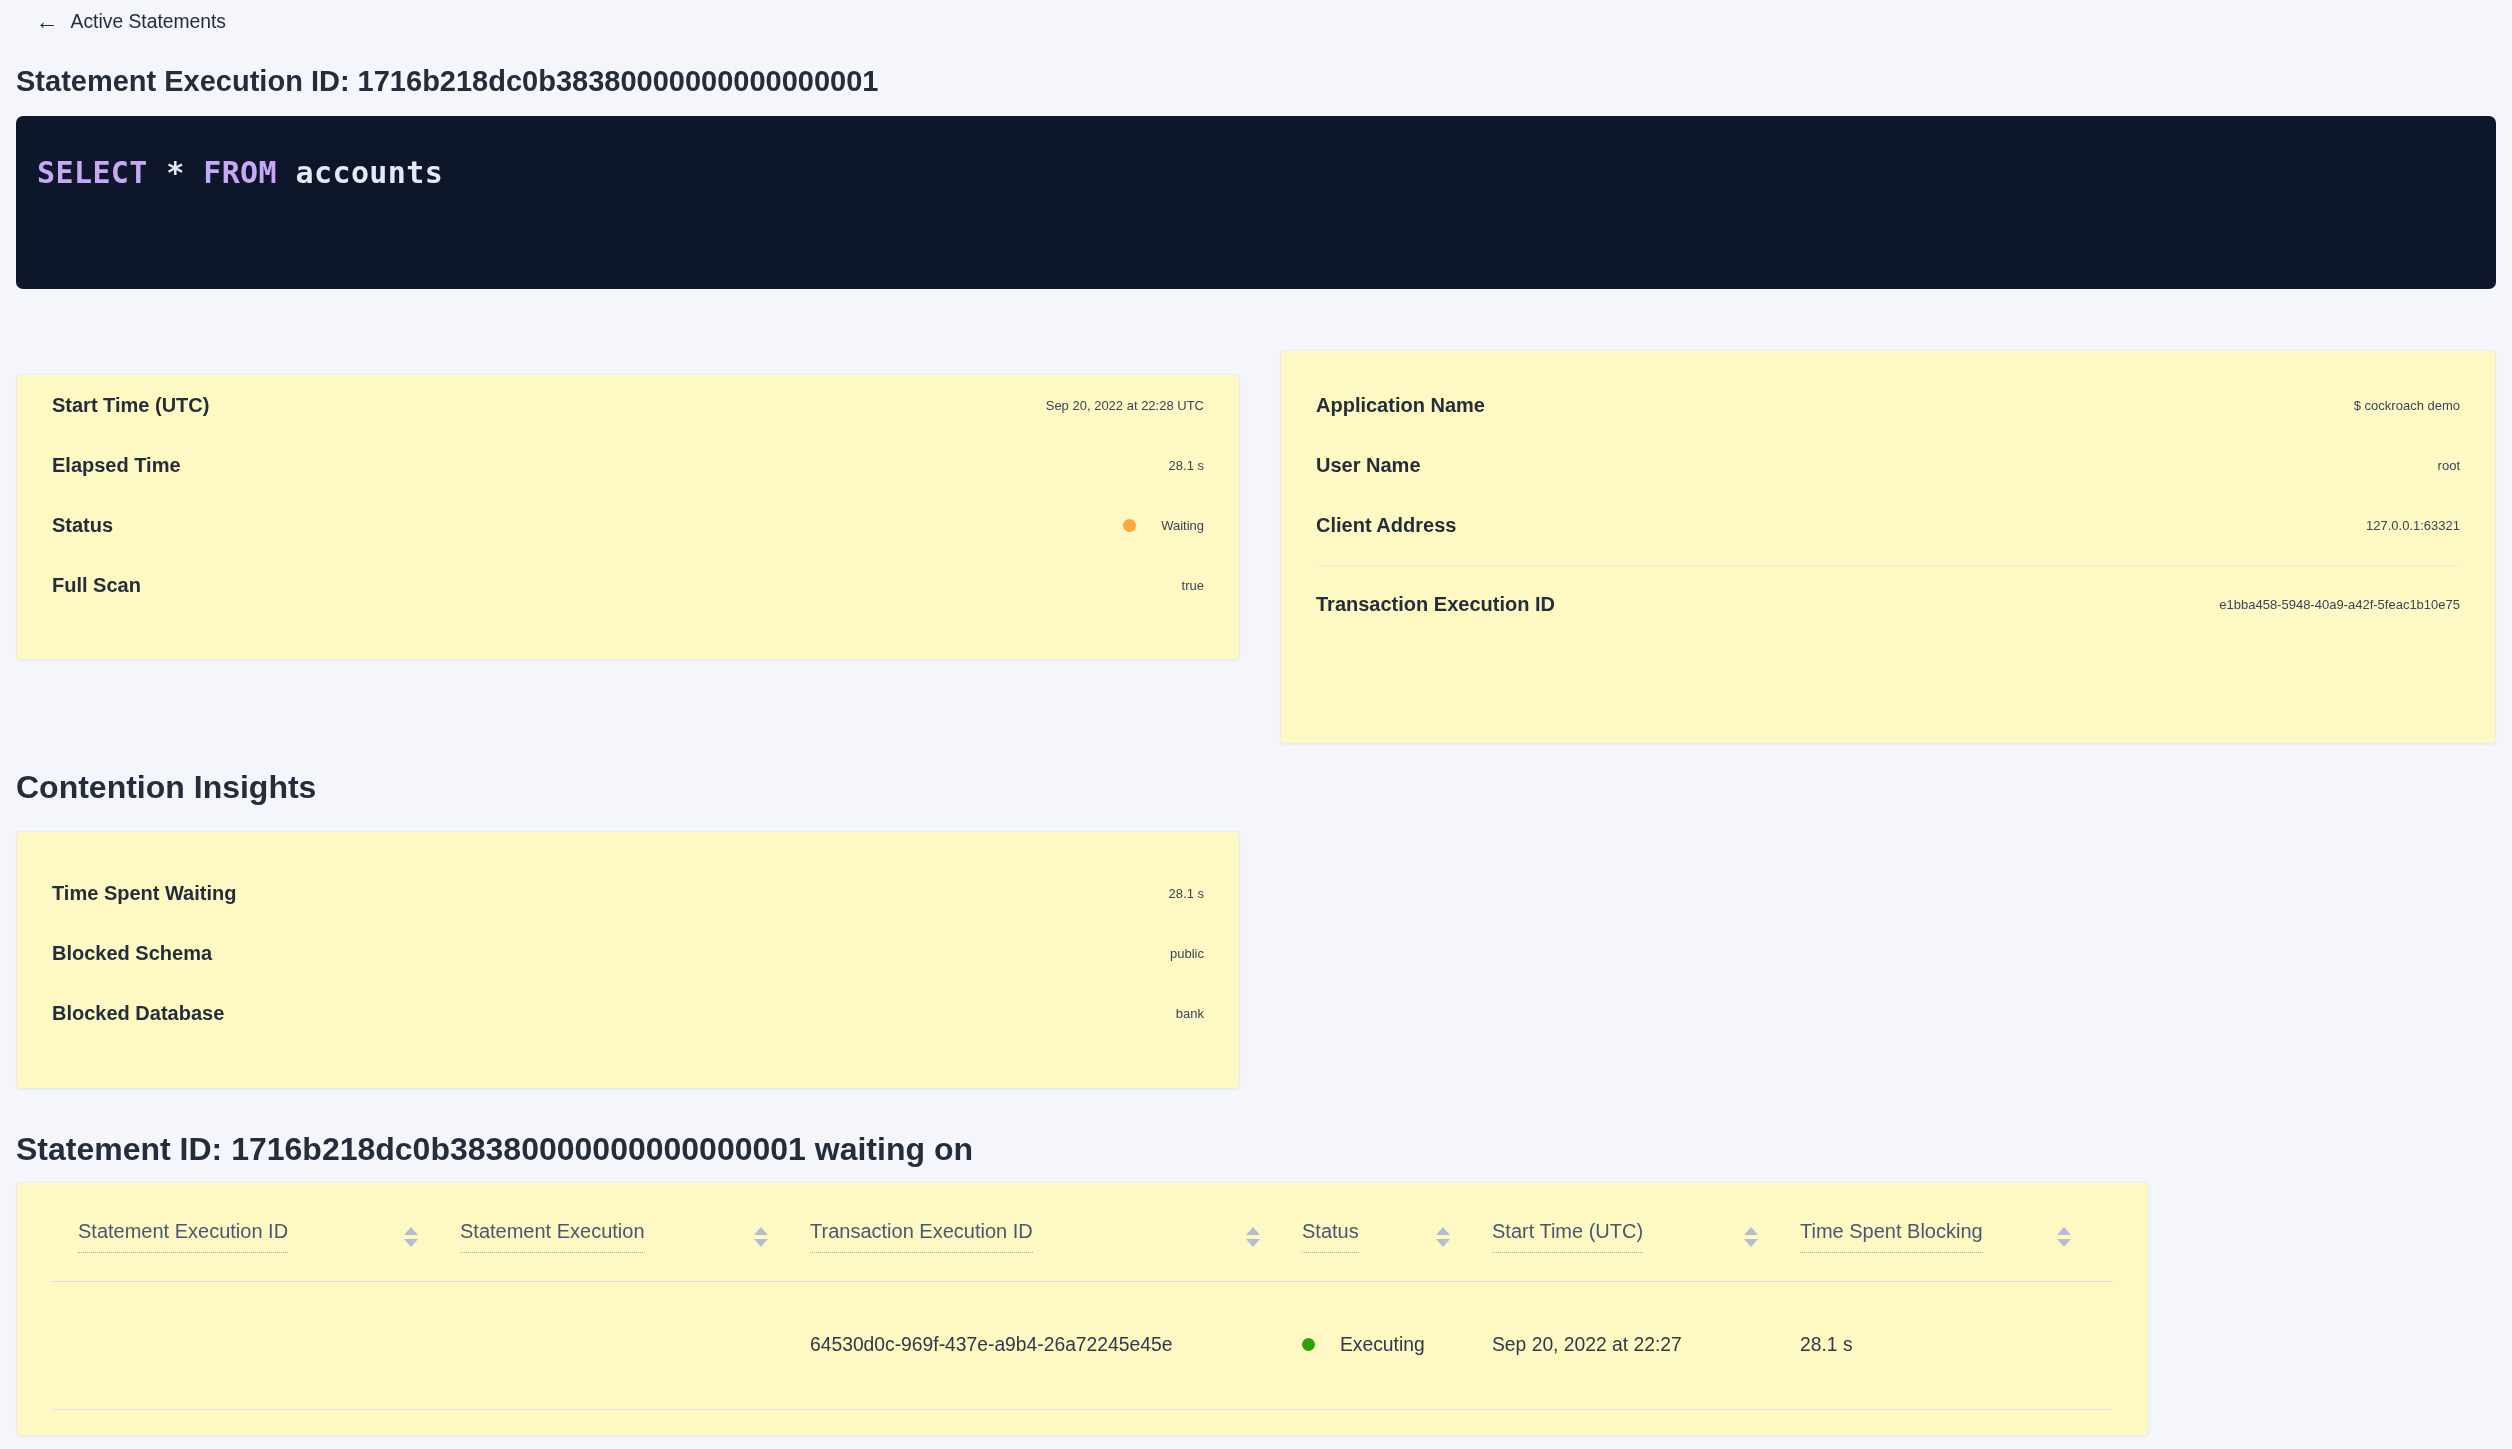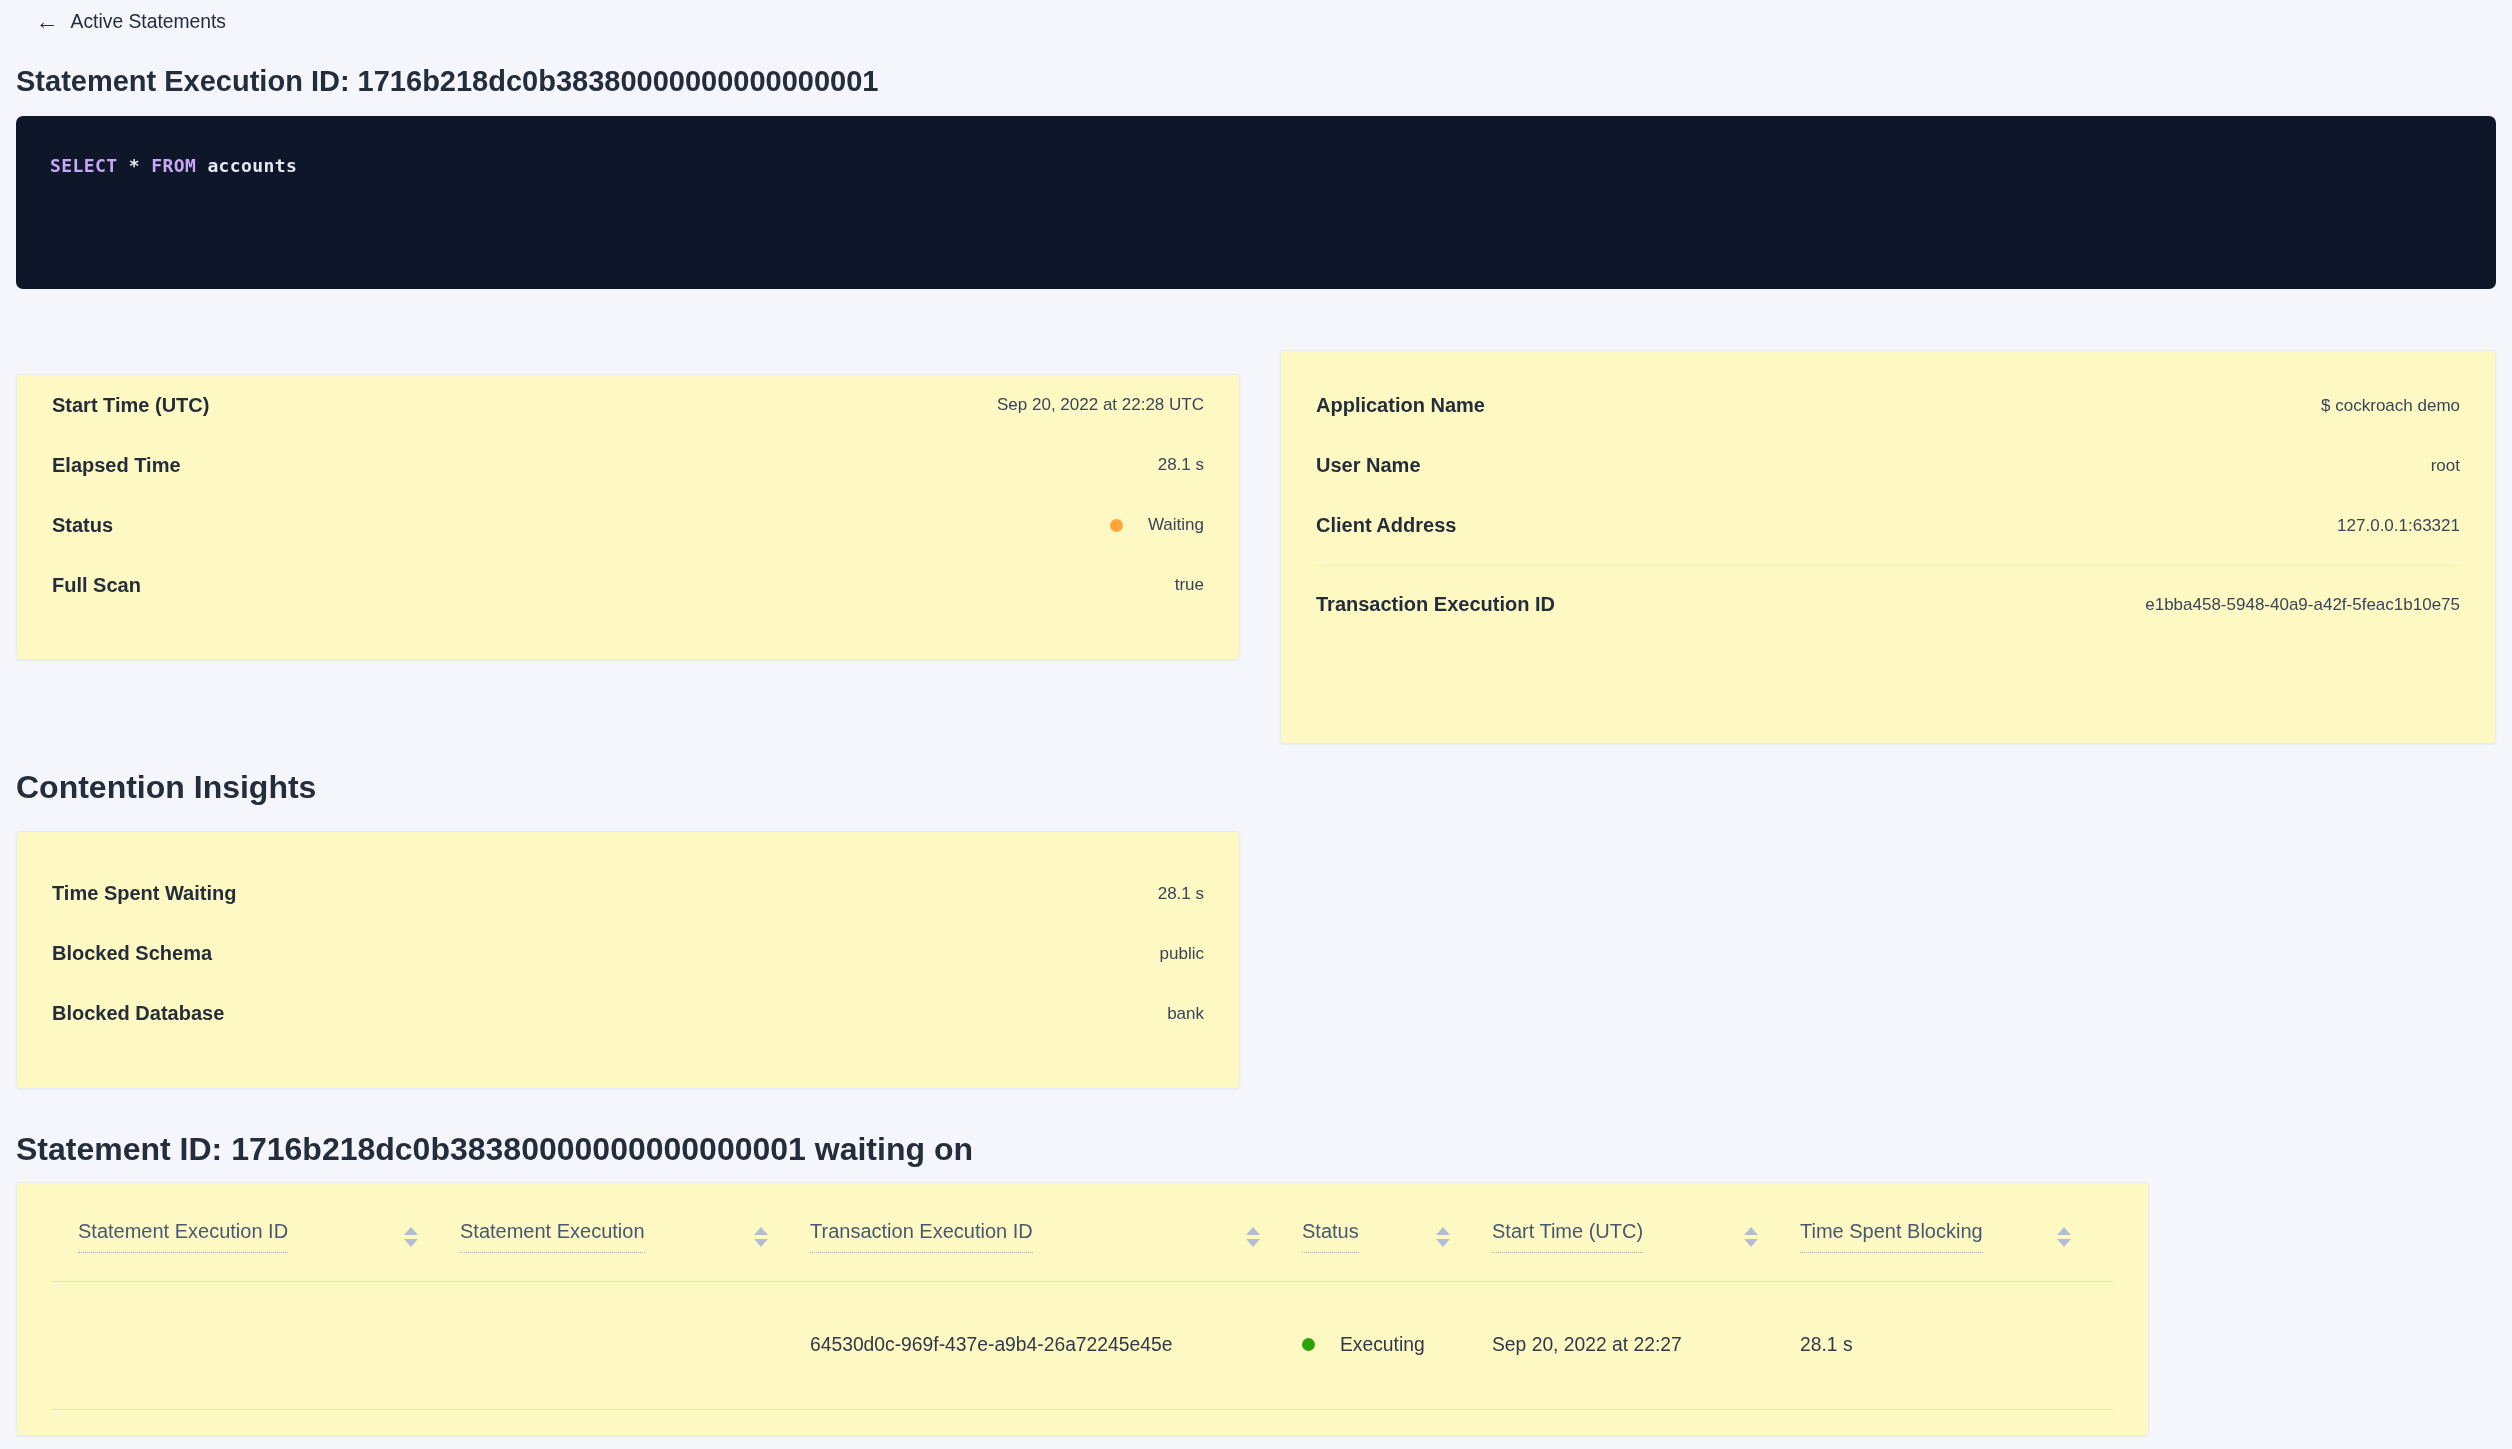--- a/index.html
+++ b/index.html
@@ -19,40 +19,40 @@
   }
   .back .arrow { font-size:23px; line-height:19.3px; color:#242d3b; }
 
   
   h1.title { margin:32.5px 0 0; font-size:29px; font-weight:700; color:#242d3b; }
 
   
   .sqlbox {
     margin-top:18.4px; height:173px; width:100%;
     background:#0e1729; border-radius:7px;
-    padding:39px 34px;
+    padding:39px 21px;
     font-family:"DejaVu Sans Mono", monospace;
-    font-size:18px; font-weight:600; color:#e5e9f5;
+    font-size:30px; font-weight:600; color:#e5e9f5;
     letter-spacing:0.4px;
   }
   .sql-kw { color:#c8a7f7; }
 
   
   .cards-row { display:flex; gap:40px; align-items:flex-start; }
   .row-overview { margin-top:61px; }
   .card {
     background:#fef9c3; border:0.9px solid #e7ecf3; border-radius:4.4px;
     box-shadow:0 0.9px 1.8px rgba(60,80,110,.06);
   }
   .card-overview-left { flex:0 0 1224px; margin-top:24px; height:286px; padding:0 35px; }
   .card-overview-right { flex:1; height:394px; padding:24.6px 35px 0; }
 
   .kv { height:60px; display:flex; align-items:center; justify-content:space-between; }
   .kv .k { font-size:20px; font-weight:700; color:#242d3b; }
-  .kv .v { font-size:17px; color:#39455a; }
+  .kv .v { font-size:13px; color:#39455a; }
   .divider { border-top:0.9px solid #e5eaf2; margin:8.8px 0; }
 
   .status-chip { display:inline-flex; align-items:center; gap:25px; }
   .dot { width:13px; height:13px; border-radius:50%; display:inline-block; }
   .dot-orange { background:#ffa53b; }
   .dot-green  { background:#2aa30a; }
 
   .link { color:#1a62ff; cursor:pointer; }
 
   

